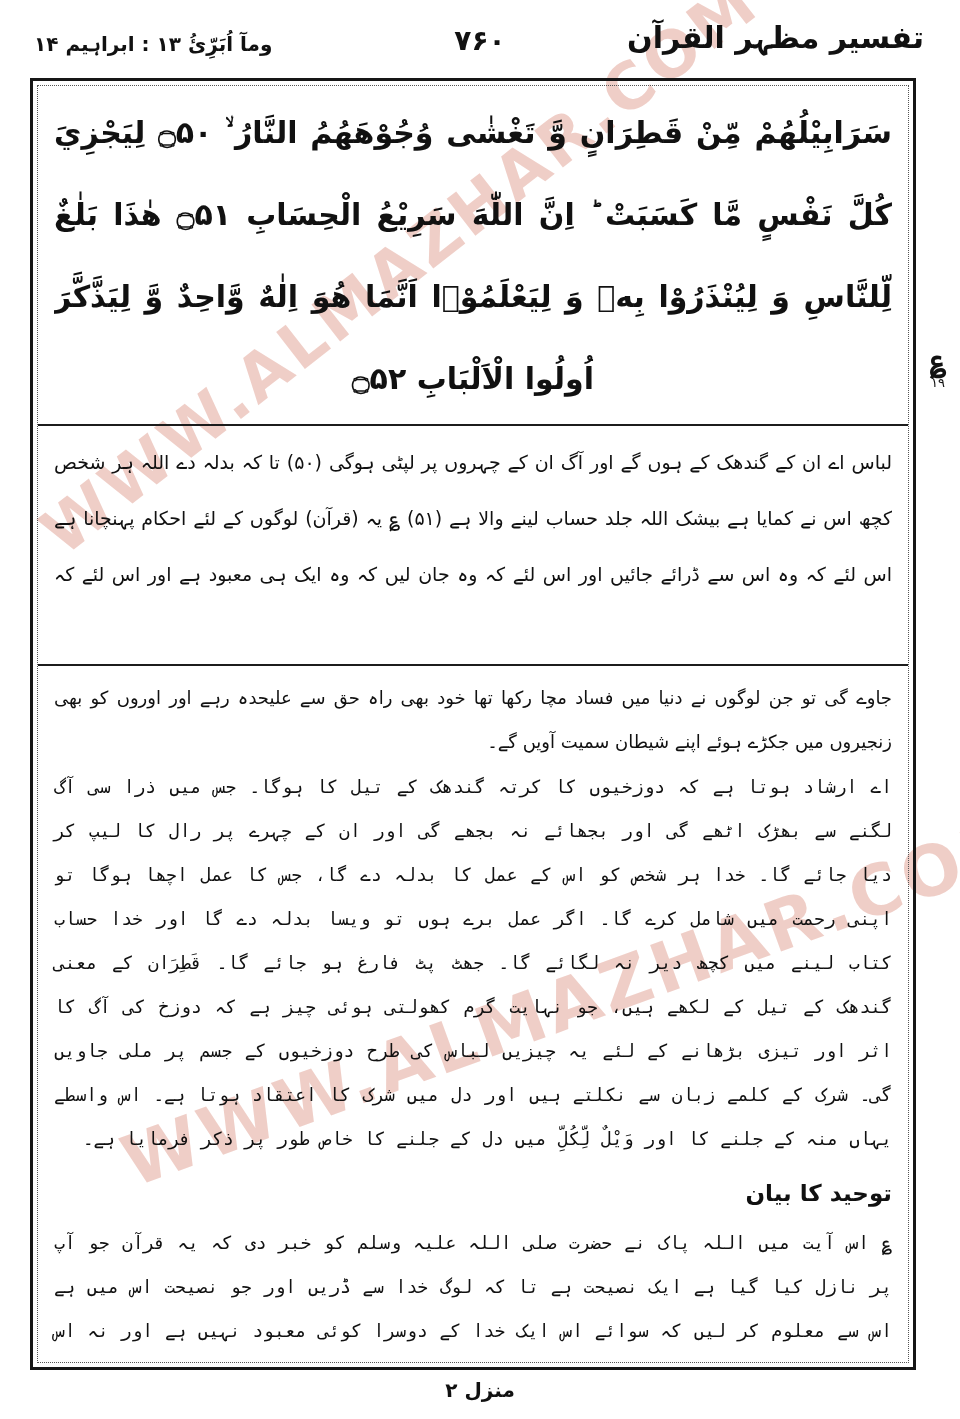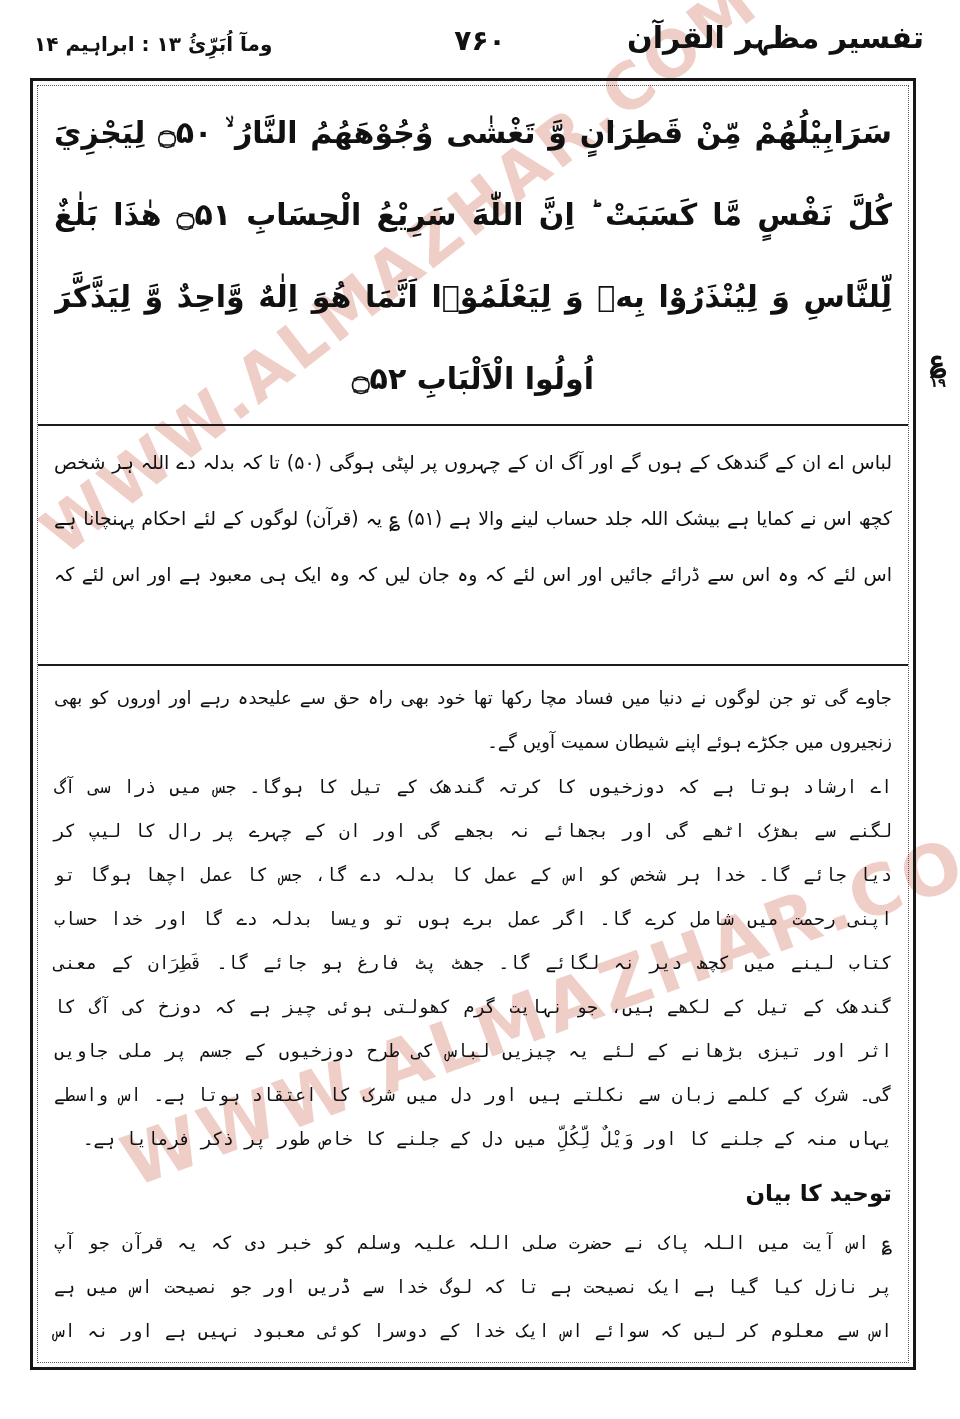--- a/index.html
+++ b/index.html
@@ -40,21 +40,21 @@
   .t-line.t-last { text-align:center; text-align-last:center; }
   
   .comm-section { flex:1; padding:10px 4px 4px 4px; font-size:18px; overflow:hidden; }
   .c-line { height:44px; line-height:44px; text-align:justify; text-align-last:justify; overflow:hidden; }
   .c-center { height:44px; line-height:44px; text-align:right; }
   .c-para { line-height:44px; text-align:justify; margin-top:2px;font-family:Liberation Mono, monospace; }
   .c-heading { text-align:right; font-weight:bold; font-size:23px; line-height:54px; margin-top:4px; }
   
   .ruku { position:absolute; top:345px; left:918px; width:40px; text-align:center; z-index:2; direction:rtl; }
   .ruku-symbol { display:block; font-size:28px; font-weight:bold; line-height:30px; }
-  .ruku-number { display:block; font-size:13px; font-weight:bold; line-height:16px; }
+  .ruku-number { display:block; font-size:13px; font-weight:normal; line-height:16px; }
   
   .footer { position:absolute; top:1378px; left:0; width:100%; text-align:center;
             font-size:20px; font-weight:bold; z-index:2; }
 </style>
 </head>
 <body>
 
 <div class="page">
 
   <div class="wm wm1">WWW.ALMAZHAR.COM</div>
@@ -95,14 +95,15 @@
           <div class="c-center">زنجیروں میں جکڑے ہوئے اپنے شیطان سمیت آویں گے۔</div>
           <div class="c-para">اے ارشاد ہوتا ہے کہ دوزخیوں کا کرتہ گندھک کے تیل کا ہوگا۔ جس میں ذرا سی آگ لگنے سے بھڑک اٹھے گی اور بجھائے نہ بجھے گی اور ان کے چہرے پر رال کا لیپ کر دیا جائے گا۔ خدا ہر شخص کو اس کے عمل کا بدلہ دے گا، جس کا عمل اچھا ہوگا تو اپنی رحمت میں شامل کرے گا۔ اگر عمل برے ہوں تو ویسا بدلہ دے گا اور خدا حساب کتاب لینے میں کچھ دیر نہ لگائے گا۔ جھٹ پٹ فارغ ہو جائے گا۔ قَطِرَان کے معنی گندھک کے تیل کے لکھے ہیں، جو نہایت گرم کھولتی ہوئی چیز ہے کہ دوزخ کی آگ کا اثر اور تیزی بڑھانے کے لئے یہ چیزیں لباس کی طرح دوزخیوں کے جسم پر ملی جاویں گی۔ شرک کے کلمے زبان سے نکلتے ہیں اور دل میں شرک کا اعتقاد ہوتا ہے۔ اس واسطے یہاں منہ کے جلنے کا اور وَیْلٌ لِّکُلِّ میں دل کے جلنے کا خاص طور پر ذکر فرمایا ہے۔</div>
           <div class="c-heading">توحید کا بیان</div>
           <div class="c-para">؏ اس آیت میں اللہ پاک نے حضرت صلی اللہ علیہ وسلم کو خبر دی کہ یہ قرآن جو آپ پر نازل کیا گیا ہے ایک نصیحت ہے تا کہ لوگ خدا سے ڈریں اور جو نصیحت اس میں ہے اس سے معلوم کر لیں کہ سوائے اس ایک خدا کے دوسرا کوئی معبود نہیں ہے اور نہ اس کا کوئی شریک ہے۔ اس لئے کہ جو لوگ صاحب فہم ہیں عقل رکھتے ہیں ان کو اس میں غور و فکر کرنا چاہئے اور نصیحت حاصل کرنی چاہیے۔ ترمذی ابن ماجہ کی حدیث ہے کہ آنحضرت صلی اللہ علیہ وسلم نے فرمایا: ''عقلمند وہ شخص ہے جو مرنے سے پہلے مرنے کے بعد کا کچھ عقبیٰ کا سامان کر لیوے اور عقل سے عاجز وہ شخص ہے جو عقبیٰ سے غافل رہ کر عقبیٰ کی بہبودی کی تمنا دل میں رکھے''۔</div>
         </div>
 
       </div>
     </div>
   </div>
 
+  <div class="footer">منزل ۲</div>
 
 </div>
 
 </body></html>

